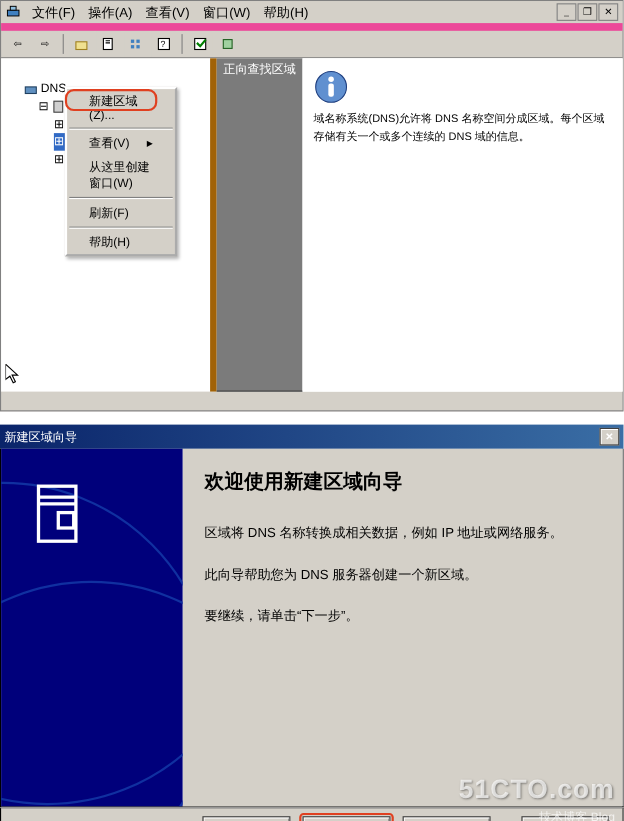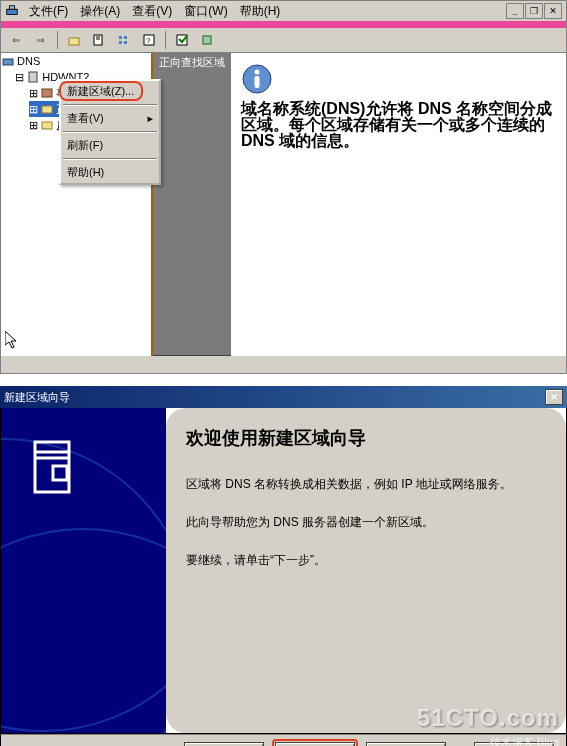--- a/index.html
+++ b/index.html
@@ -10,43 +10,43 @@
 .menubar span.mitem { margin:0 6px; cursor:default; }
 .menubar .spacer { flex:1; }
 .winbtns { display:flex; }
 .winbtn { width:16px; height:14px; border:1px solid #808080; background:#d4d0c8; margin-left:1px; display:flex; align-items:center; justify-content:center; font-size:9px; font-family:Tahoma; }
 
 .toolbar { height:24px; border-bottom:1px solid #808080; display:flex; align-items:center; padding:0 4px; gap:3px; }
 .tbtn { width:20px; height:20px; border:1px solid #d4d0c8; display:flex; align-items:center; justify-content:center; background:#d4d0c8; }
 .tsep { width:1px; height:18px; background:#808080; margin:0 2px; }
 
 .main { display:flex; height:303px; background:#fff; }
-.tree { width:150px; border-right:2px solid #a16207; padding:0; font-size:11px; line-height:16px; }
+.tree { width:150px; border-right:6px solid #a16207; padding:20px; font-size:11px; line-height:16px; }
 .tree .node { display:flex; align-items:center; gap:2px; }
 .tree .indent1 { margin-left:14px; }
 .tree .indent2 { margin-left:28px; }
 .rightpanel { flex:1; display:flex; flex-direction:row; }
 .righthdr { background:#7b7b7b; color:#fff; padding:2px 6px; font-size:11px; border-bottom:1px solid #404040; }
 .rightbody { flex:1; background:#fff; padding:10px; position:relative; }
 .infoicon { float:left; margin-right:10px; }
 .infobold { font-weight:bold; font-size:12px; margin-bottom:10px; }
-.infotext { font-size:16px; line-height:16px; color:#000;font-weight:bold; }
+.infotext { font-size:10px; line-height:16px; color:#000; }
 
 .ctxmenu { position:absolute; left:58px; top:78px; background:#d4d0c8; border:2px outset #fff; width:98px; font-size:11px; z-index:5; box-shadow:2px 2px 3px rgba(0,0,0,0.3); }
-.ctxmenu .ctxitem { padding:3px 6px; cursor:default; display:flex; justify-content:space-between; align-items:center; }
+.ctxmenu .ctxitem { padding:3px 20px; cursor:default; display:flex; justify-content:space-between; align-items:center; }
 .ctxmenu .ctxsep { border-top:1px solid #808080; border-bottom:1px solid #fff; margin:2px 2px; }
 .highlight-box { position:absolute; left:58px; top:80px; width:80px; height:16px; border:2px solid #e04020; border-radius:8px; z-index:6; pointer-events:none; }
 .statusbar { height:20px; border-top:1px solid #808080; padding:2px 6px; font-size:11px; background:#d4d0c8; display:flex; align-items:center; }
 
 .wizard-wrap { margin-top:12px; }
 .wizard-title { background:linear-gradient(to right,#0a246a,#3a6ea5); color:#fff; padding:2px 4px; font-size:11px; display:flex; justify-content:space-between; align-items:center; height:18px; }
 .wizard-body { height:325px; display:flex; border:1px solid #000; border-top:none; }
 .wiz-left { width:165px; background:#00007b; position:relative; overflow:hidden; }
 .wiz-left .circle { position:absolute; width:380px; height:380px; border:2px solid #1030a0; border-radius:50%; }
-.wiz-right { flex:1; background:#d4d0c8; padding:18px 20px;border-radius:20px; }
+.wiz-right { flex:1; background:#d4d0c8; padding:18px 20px; }
 .wiz-head { font-size:18px; font-weight:bold; margin-bottom:24px; }
 .wiz-text { font-size:12px; line-height:20px; margin-bottom:18px; }
 .wiz-footer { background:#d4d0c8; border:1px solid #000; border-top:1px solid #808080; height:38px; display:flex; justify-content:flex-end; align-items:center; padding:0 12px; gap:8px; }
 .btn { width:78px; height:23px; background:#d4d0c8; border:1px solid #404040; box-shadow:inset 1px 1px 0 #fff, inset -1px -1px 0 #808080; font-size:12px; display:inline-flex; align-items:center; justify-content:center; cursor:pointer; }
 .btn.disabled { color:#808080; }
 .btn-hl { border:2px solid #e04020; border-radius:4px; padding:1px; }
 .watermark { position:absolute; right:8px; bottom:42px; font-family:Arial; font-size:24px; font-weight:bold; color:rgba(255,255,255,0.7); letter-spacing:1px; text-shadow:1px 1px 2px rgba(0,0,0,0.4); pointer-events:none; }
 .watermark-sub { position:absolute; right:8px; bottom:24px; font-size:11px; color:rgba(255,255,255,0.7); pointer-events:none; }
 .xbtn { width:16px; height:14px; background:#d4d0c8; border:1px solid #404040; box-shadow:inset 1px 1px 0 #fff; display:flex; align-items:center; justify-content:center; font-size:9px; font-family:Tahoma; font-weight:bold; }
 .arrow { font-size:9px; }
@@ -171,20 +171,21 @@
     </div>
   </div>
 
   <div class="ctxmenu">
     <div class="ctxitem">新建区域(Z)...</div>
     <div class="ctxsep"></div>
     <div class="ctxitem">
         <span>查看(V)</span>
         <span>▸</span>
       </div>
+    <div class="ctxitem">从这里创建窗口(W)</div>
     <div class="ctxsep"></div>
     <div class="ctxitem">刷新(F)</div>
     <div class="ctxsep"></div>
     <div class="ctxitem">帮助(H)</div>
   </div>
   <div class="highlight-box"></div>
 
   <svg style="position:absolute;left:4px;top:330px;" width="14" height="20">
       <polygon points="0,0 0,14 4,11 7,17 9,16 6,10 11,10" fill="#fff" stroke="#000"></polygon>
     </svg>

